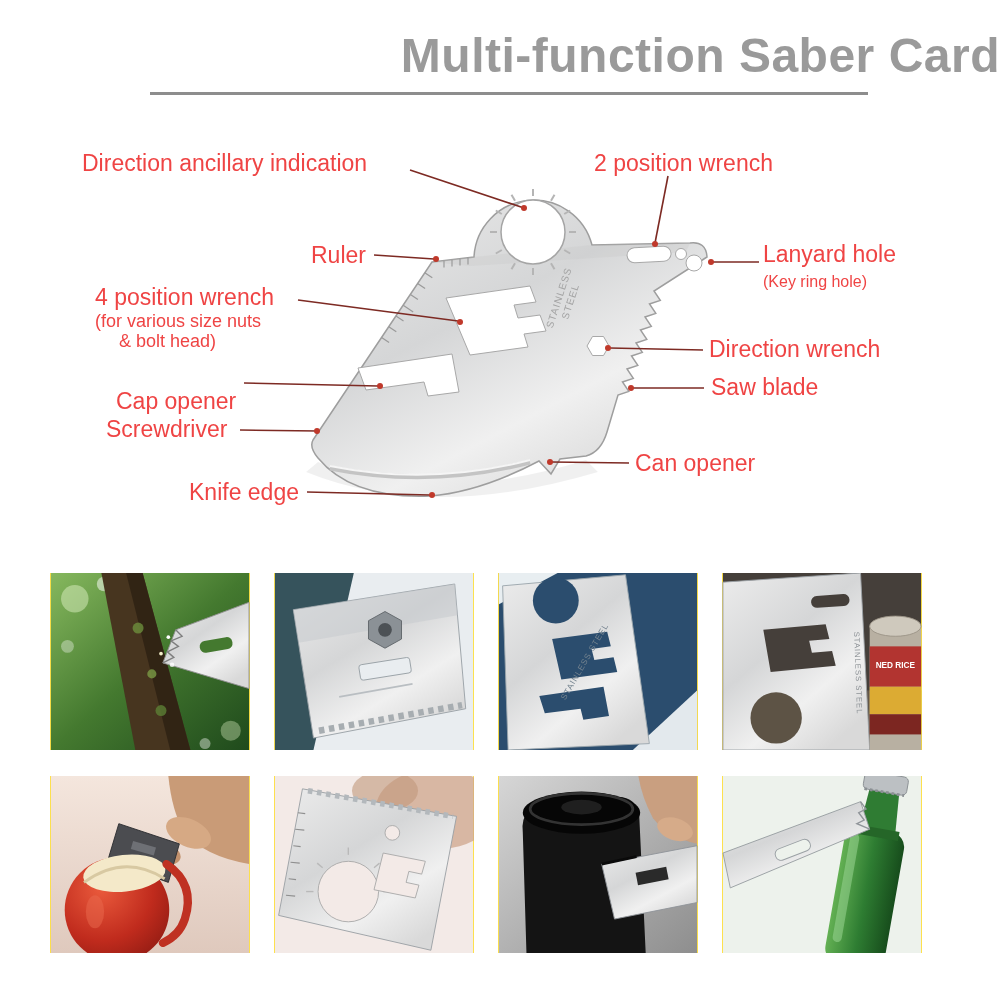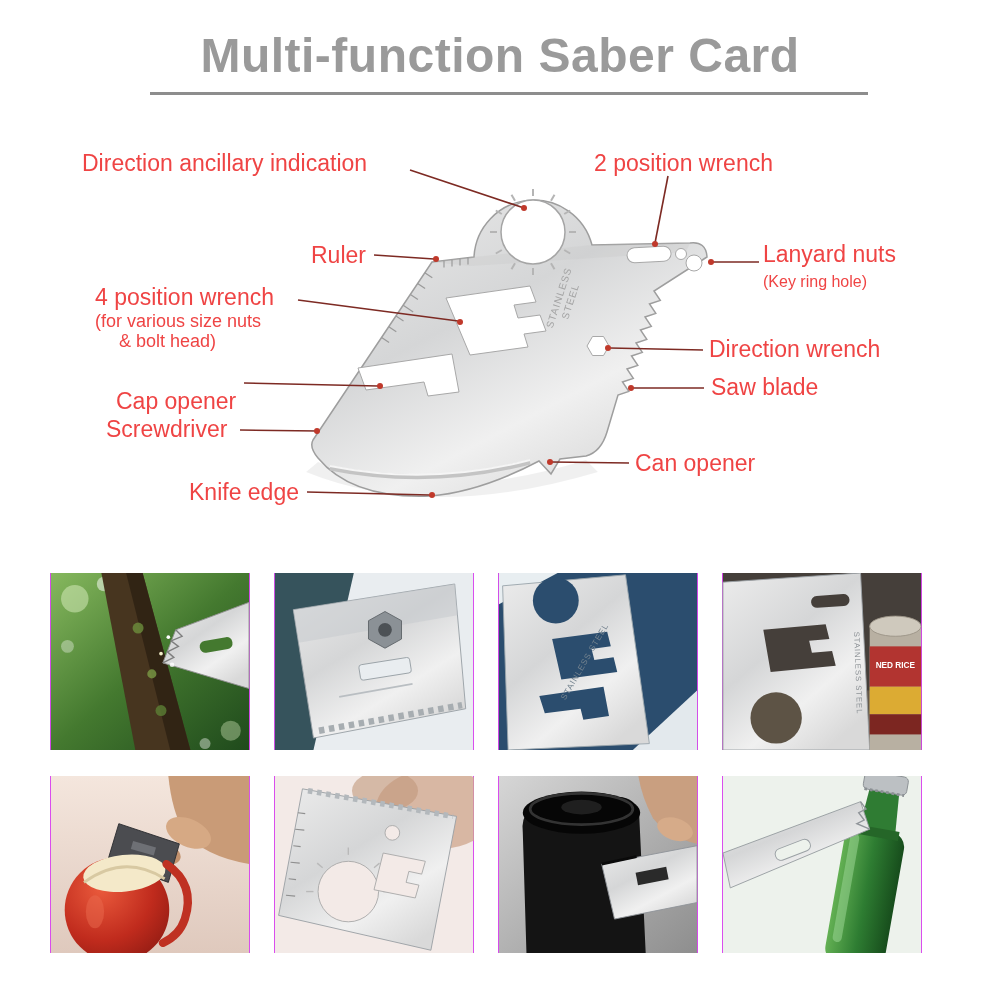--- a/index.html
+++ b/index.html
@@ -1,29 +1,29 @@
 <!DOCTYPE html>
 <html><head>
 <meta charset="utf-8">
 <style>
   html,body{margin:0;padding:0}
   body{width:1000px;height:1000px;background:#ffffff;position:relative;overflow:hidden;
        font-family:"Liberation Sans",sans-serif}
-  .title{position:absolute;left:0;right:0;top:28px;margin:0;text-align:center;
+  .title{position:absolute;left:0;right:0;top:28px;margin:0;text-align:right;
          font-size:48px;font-weight:bold;color:#9a9a9a;letter-spacing:.5px}
   .title-rule{position:absolute;left:150px;top:92px;width:718px;height:3px;background:#8d8d8d}
   .diagram-svg{position:absolute;left:0;top:0;width:1000px;height:560px}
   .lbl{position:absolute;font-size:23px;color:#ef4444;white-space:nowrap}
   .lbl .main{font-size:23px}
   .lbl .sub{font-size:16px;line-height:27px}
   .lbl .sub-sm{font-size:18px;line-height:20px}
   .sub-indent{padding-left:24px}
   .gallery{position:absolute;left:42px;top:565px;width:888px;height:396px;display:grid;
            grid-template-columns:repeat(4,1fr);grid-template-rows:repeat(2,1fr);gap:10px 8px}
-  figure{margin:8px;overflow:hidden;background:#d946ef}
+  figure{margin:8px;overflow:hidden;background:#fde047}
   figure svg{display:block;width:100%;height:100%}
 </style>
 </head>
 <body>
 
 <h1 class="title">Multi-function Saber Card</h1>
 <div class="title-rule"></div>
 
 <svg class="diagram-svg" viewBox="0 0 1000 560">
   <defs>
@@ -143,21 +143,21 @@
       <circle cx="317" cy="431" r="3"></circle>
     <circle cx="550" cy="462" r="3"></circle>
       <circle cx="432" cy="495" r="3"></circle>
   </g>
 </svg>
 
 <div class="lbl" style="left:82px;top:150px">Direction ancillary indication</div>
 <div class="lbl" style="left:594px;top:150px">2 position wrench</div>
 <div class="lbl" style="left:311px;top:242px">Ruler</div>
 <div class="lbl" style="left:763px;top:241px">
-  <div class="main">Lanyard nuts</div>
+  <div class="main">Lanyard hole</div>
   <div class="sub">(Key ring hole)</div>
 </div>
 <div class="lbl" style="left:95px;top:284px">
   <div class="main">4 position wrench</div>
   <div class="sub-sm">(for various size nuts</div>
   <div class="sub-sm sub-indent">&amp; bolt head)</div>
 </div>
 <div class="lbl" style="left:709px;top:336px">Direction wrench</div>
 <div class="lbl" style="left:116px;top:388px">Cap opener</div>
 <div class="lbl" style="left:711px;top:374px">Saw blade</div>

